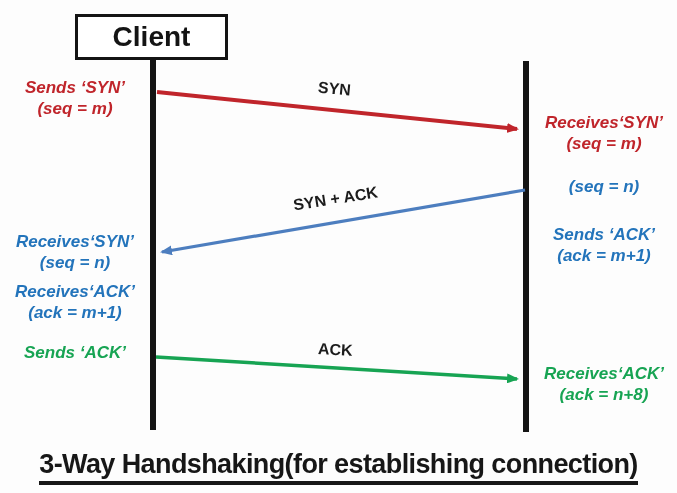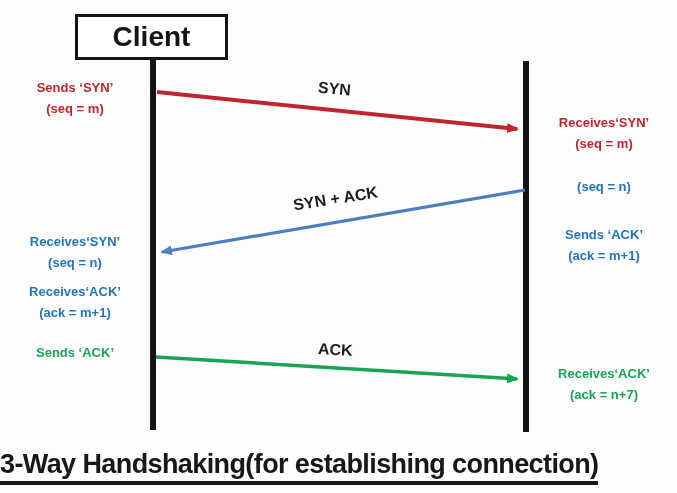--- a/index.html
+++ b/index.html
@@ -55,43 +55,44 @@
     white-space: nowrap;
     transform-origin: center center;
   }
   .msg-label.syn     { left: 318px; top: 80px;  transform: rotate(5.5deg); }
   .msg-label.synack  { left: 293px; top: 190px; transform: rotate(-9deg); }
   .msg-label.ack     { left: 318px; top: 341px; transform: rotate(3deg); }
 
   .note {
     position: absolute;
     font-weight: bold;
-    font-size: 13px;
+    font-size: 17px;
     line-height: 21px;
     text-align: center;
     white-space: nowrap;
+    font-style: italic;
   }
   .note.client-side { left: 6px;  width: 138px; }
   .note.server-side { left: 538px; width: 132px; }
 
   .note.c1 { top: 77px;  }
   .note.c2 { top: 231px; }
   .note.c3 { top: 281px; }
   .note.c4 { top: 342px; }
 
   .note.s1 { top: 112px; }
   .note.s2 { top: 176px; }
   .note.s3 { top: 224px; }
   .note.s4 { top: 363px; }
 
   .title-bar {
     position: absolute;
     left: 0;
     top: 449px;
-    width: 593px;
+    width: 677px;
     text-align: center;
   }
   .title-text {
     display: inline-block;
     font-weight: bold;
     font-size: 27px;
     letter-spacing: -0.6px;
     color: #171717;
     border-bottom: 4px solid #171717;
     padding-bottom: 1px;
@@ -153,20 +154,20 @@
   </div>
   <div class="note server-side s2" style="color: rgb(35, 116, 187);">
     <div>(seq = n)</div>
   </div>
   <div class="note server-side s3" style="color: rgb(35, 116, 187);">
     <div>Sends ‘ACK’</div>
     <div>(ack = m+1)</div>
   </div>
   <div class="note server-side s4" style="color: rgb(23, 164, 83);">
     <div>Receives‘ACK’</div>
-    <div>(ack = n+7)</div>
+    <div>(ack = n+8)</div>
   </div>
 
   <div class="title-bar">
     <span class="title-text">3-Way Handshaking(for establishing connection)</span>
   </div>
 
 </div>
 
 </body></html>

